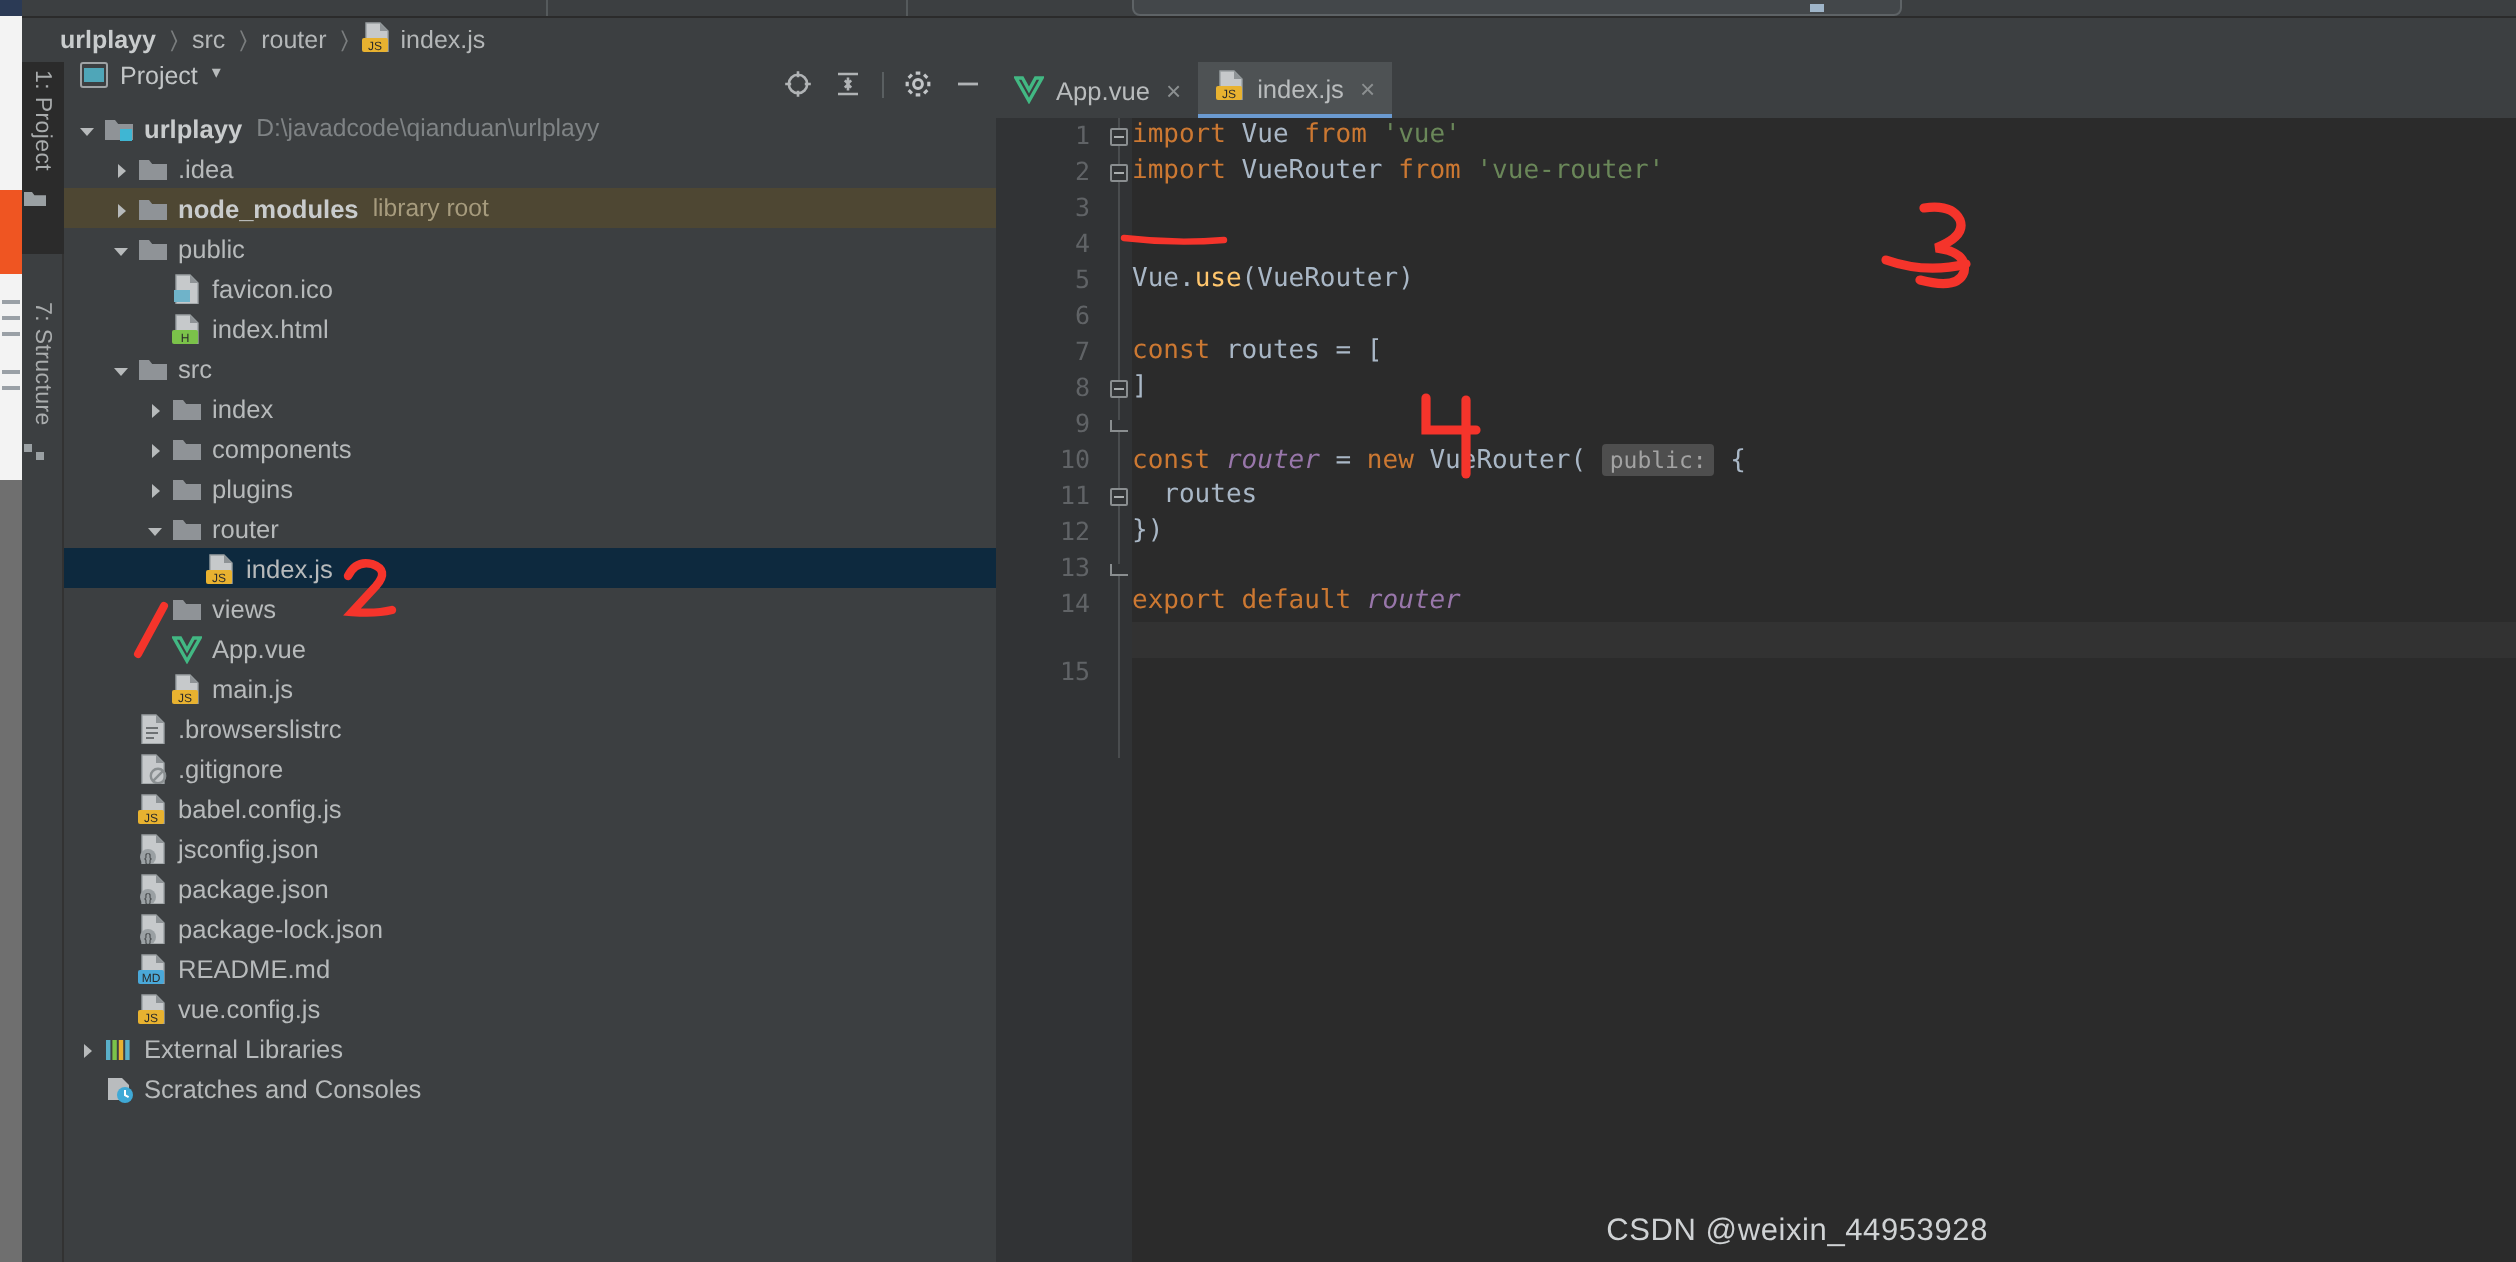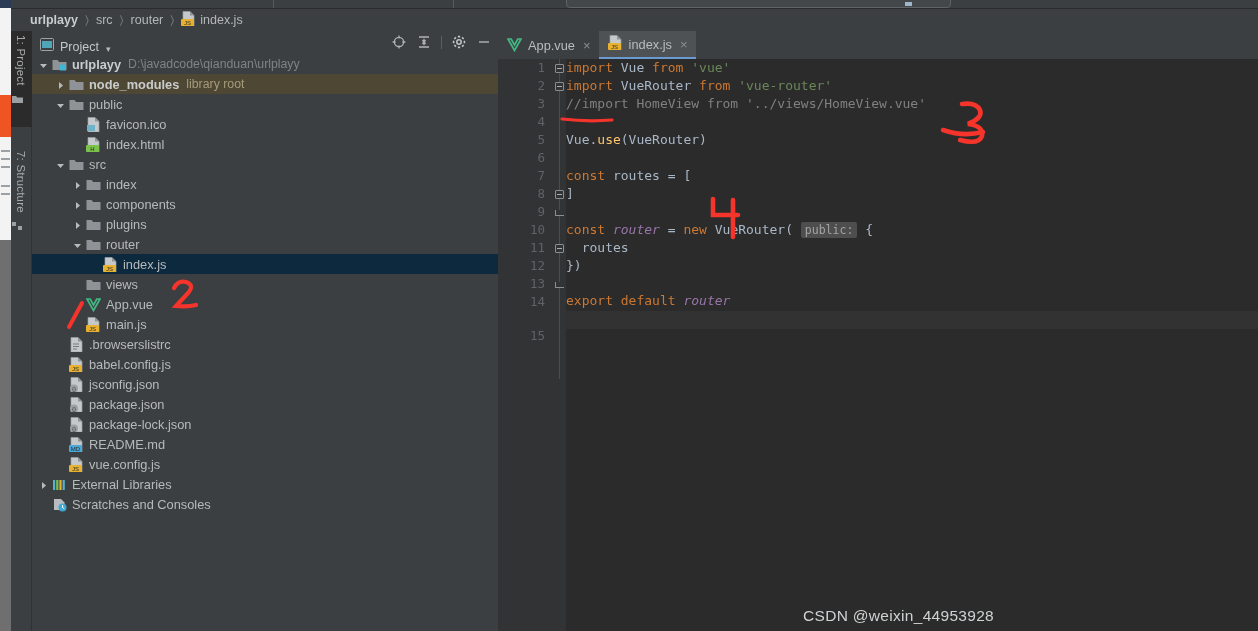--- a/index.html
+++ b/index.html
@@ -31,21 +31,21 @@
   
   .toolstrip { position:absolute; left:11px; top:31px; width:21px; height:600px; background:#3c3f41; border-right:1px solid #323232; }
   .vtab { position:absolute; left:0; width:21px; color:#a9acad; }
   .vtab .vlabel { writing-mode:vertical-rl; font-size:11.5px; letter-spacing:.2px; white-space:nowrap;
                   display:block; padding:4px 0 4px 0; margin-left:4px; }
   .vtab.active { background:#2b2b2b; }
   .vtab .vicon { display:block; margin:3px auto 0; }
 
   
   .panel { position:absolute; left:32px; top:31px; width:466px; height:600px; background:#3c3f41; }
-  .panel-head { position:relative; height:23px; display:flex; align-items:flex-end; padding-left:8px; background:#3c3f41; }
+  .panel-head { position:relative; height:23px; display:flex; align-items:flex-start; padding-left:8px; background:#3c3f41; }
   .panel-title { color:#c3c6c7; font-size:12.5px; margin-left:6px; }
   .panel-caret { margin-left:7px; color:#b7babb; font-size:9px; }
   .panel-actions { position:absolute; right:6px; top:3px; display:flex; align-items:center; gap:9px; }
   .pa-ico { width:16px; height:16px; display:block; cursor:default; }
   .pa-div { width:1px; height:13px; background:#5a5f61; }
 
   .tree { position:absolute; left:0; top:23px; width:466px; height:577px; background:#3c3f41; overflow:hidden; }
   .row { position:relative; height:20px; display:flex; align-items:center; white-space:nowrap; font-size:12.8px; color:#b7babb; }
   .row.selected { background:#0d293e; }
   .row.libhl { background:#4e4733; }
@@ -206,20 +206,29 @@
           <span class="arrow"><svg width="11" height="11" viewBox="0 0 11 11">
               <path d="M2 4l3.5 4L9 4z" fill="#b7babb"></path>
             </svg></span>
           <span class="ico"><svg width="15" height="15" viewBox="0 0 15 15">
               <path d="M0.5 3h5l1.6 2H14.5v8H0.5z" fill="#8f9397"></path>
              <rect x="8" y="7.5" width="6" height="6" fill="#3fb6d3"></rect>
             </svg></span>
           <span class="lbl bold">urlplayy</span>
           <span class="sub">D:\javadcode\qianduan\urlplayy</span>
         </div>
+        <div class="row" style="padding-left: 23px;">
+          <span class="arrow"><svg width="11" height="11" viewBox="0 0 11 11">
+              <path d="M4 2l4 3.5L4 9z" fill="#b7babb"></path>
+            </svg></span>
+          <span class="ico"><svg width="15" height="15" viewBox="0 0 15 15">
+              <path d="M0.5 3h5l1.6 2H14.5v8H0.5z" fill="#8f9397"></path>
+            </svg></span>
+          <span class="lbl">.idea</span>
+        </div>
         <div class="row libhl" style="padding-left: 23px;">
           <span class="arrow"><svg width="11" height="11" viewBox="0 0 11 11">
               <path d="M4 2l4 3.5L4 9z" fill="#b7babb"></path>
             </svg></span>
           <span class="ico"><svg width="15" height="15" viewBox="0 0 15 15">
               <path d="M0.5 3h5l1.6 2H14.5v8H0.5z" fill="#8f9397"></path>
             </svg></span>
           <span class="lbl bold">node_modules</span>
           <span class="sub lib">library root</span>
         </div>
@@ -331,20 +340,30 @@
           <span class="lbl">main.js</span>
         </div>
         <div class="row" style="padding-left: 23px;">
           <span class="arrow none"></span>
           <span class="ico"><svg width="15" height="15" viewBox="0 0 15 15">
               <path d="M2 0.5h7l4 4V15H2z" fill="#c6c9cb" stroke="#9aa0a3" stroke-width="0.7"></path>
                 <path d="M9 0.5v4h4" fill="#8e9396"></path>
               <path d="M4 7h6M4 9.5h6M4 12h4" stroke="#6d7173" stroke-width="0.9"></path>
             </svg></span>
           <span class="lbl">.browserslistrc</span>
+        </div>
+        <div class="row" style="padding-left: 23px;">
+          <span class="arrow none"></span>
+          <span class="ico"><svg width="15" height="15" viewBox="0 0 15 15">
+              <path d="M2 0.5h7l4 4V15H2z" fill="#c6c9cb" stroke="#9aa0a3" stroke-width="0.7"></path>
+                <path d="M9 0.5v4h4" fill="#8e9396"></path>
+              <circle cx="10" cy="11" r="3.6" fill="none" stroke="#8a8f91" stroke-width="1.2"></circle>
+              <path d="M7.6 13.4l4.8-4.8" stroke="#8a8f91" stroke-width="1.2"></path>
+            </svg></span>
+          <span class="lbl">.gitignore</span>
         </div>
         <div class="row" style="padding-left: 23px;">
           <span class="arrow none"></span>
           <span class="ico"><svg width="15" height="15" viewBox="0 0 15 15">
               <path d="M2 0.5h7l4 4V15H2z" fill="#c6c9cb" stroke="#9aa0a3" stroke-width="0.7"></path>
                 <path d="M9 0.5v4h4" fill="#8e9396"></path>
               <rect x="0" y="8" width="13" height="7" rx="1" fill="#e8b230"></rect>
       <text x="6.5" y="13.8" font-size="6" font-family="Liberation Sans, sans-serif" fill="#2b2b2b" text-anchor="middle">JS</text>
             </svg></span>
           <span class="lbl">babel.config.js</span>
@@ -484,21 +503,20 @@
             <span class="fminus"></span>
           </div>
         <div class="fold endbr" style="top:220px">
             <span class="fbox"></span>
           </div>
       </div>
 
       <div class="codelines">
         <div class="cl" style="top:0px"><span class="k">import</span> <span class="id">Vue</span> <span class="k">from</span> <span class="s">'vue'</span></div>
         <div class="cl" style="top:18px"><span class="k">import</span> <span class="id">VueRouter</span> <span class="k">from</span> <span class="s">'vue-router'</span></div>
-        <div class="cl" style="top:36px"><span class="cm">//import HomeView from '../views/HomeView.vue'</span></div>
         <div class="cl" style="top:54px"></div>
         <div class="cl" style="top:72px"><span class="id">Vue.</span><span class="fn">use</span><span class="id">(VueRouter)</span></div>
         <div class="cl" style="top:90px"></div>
         <div class="cl" style="top:108px"><span class="k">const</span> <span class="id">routes</span> <span class="pn">=</span> <span class="pn">[</span></div>
         <div class="cl" style="top:126px"><span class="pn">]</span></div>
         <div class="cl" style="top:144px"></div>
         <div class="cl" style="top:162px"><span class="k">const</span> <span class="it">router</span> <span class="pn">=</span> <span class="k">new</span> <span class="id">VueRouter</span><span class="pn">(</span> <span class="hint">public:</span> <span class="pn">{</span></div>
         <div class="cl" style="top:180px"><span class="id">  routes</span></div>
         <div class="cl" style="top:198px"><span class="pn">})</span></div>
         <div class="cl" style="top:216px"></div>

